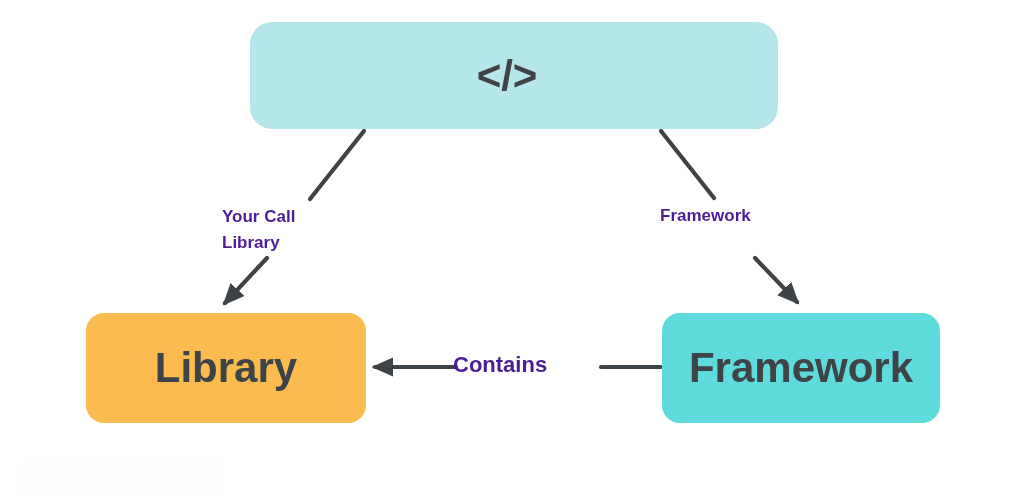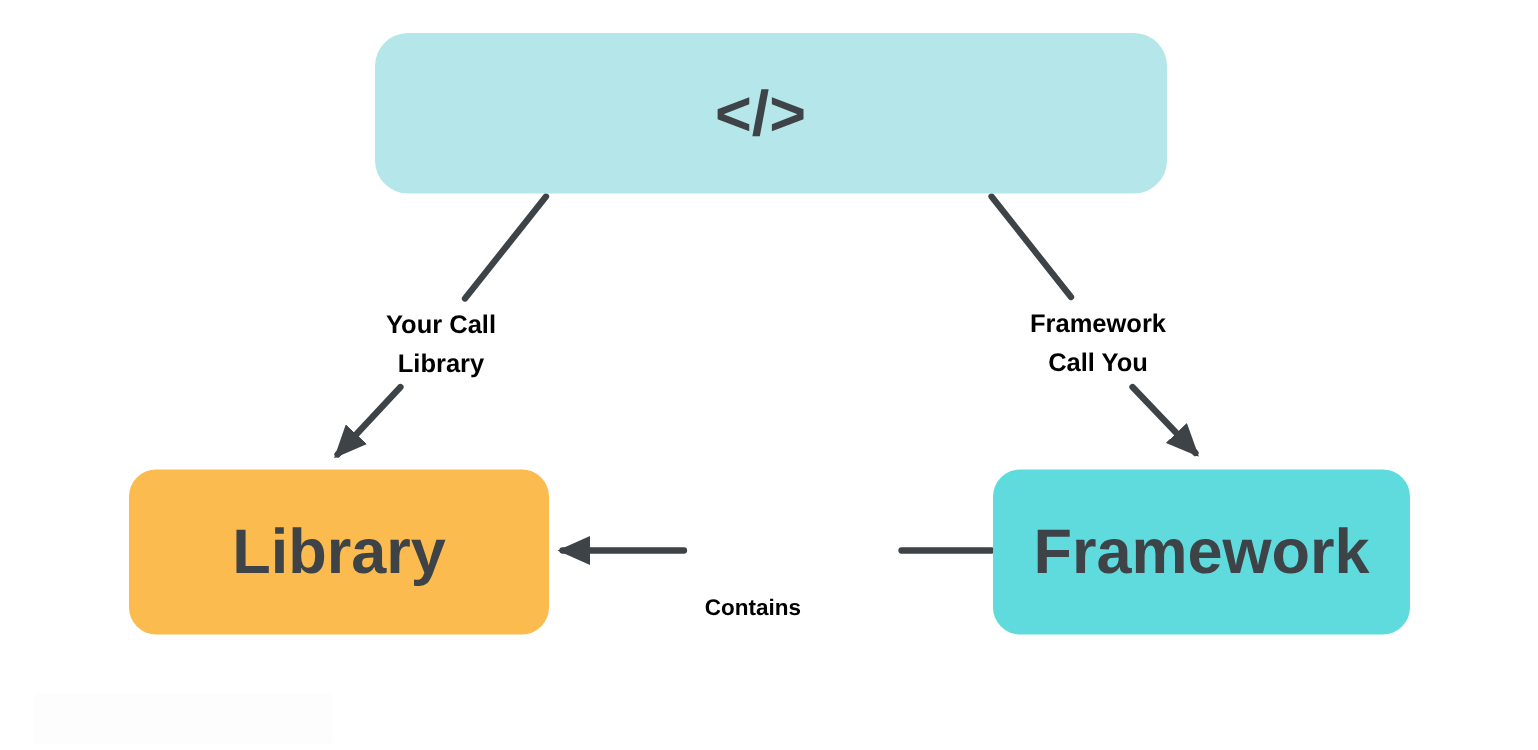--- a/index.html
+++ b/index.html
@@ -72,44 +72,42 @@
     height: 110px;
     background: #5fdbdd;
     border-radius: 18px;
     font-size: 42px;
     font-weight: bold;
     letter-spacing: 0px;
   }
   
   .edge-label {
     position: absolute;
-    color: #000000;
+    color: #4c1d95;
     font-size: 17px;
     font-weight: bold;
-    text-align: center;
     line-height: 26px;
     white-space: nowrap;
   }
   #label-your-call {
     left: 222px;
     top: 204px;
     width: 144px;
   }
   #label-framework-call {
     left: 660px;
     top: 203px;
     width: 144px;
   }
   #label-contains {
-    left: 430px;
+    left: 453px;
     top: 353px;
     width: 144px;
-    font-size: 15px;
+    font-size: 22px;
     line-height: 24px;
-    margin-top: 41px;
   }
   
   #watermark {
     position: absolute;
     left: 22px;
     top: 462px;
     width: 200px;
     height: 34px;
     background: #fdfdfd;
     border-radius: 3px;
@@ -152,21 +150,20 @@
     <span>Framework</span>
   </div>
 
   <div class="edge-label" id="label-your-call">
     <div>Your Call</div>
     <div>Library</div>
   </div>
 
   <div class="edge-label" id="label-framework-call">
     <div>Framework</div>
-    <div>Call You</div>
   </div>
 
   <div class="edge-label" id="label-contains">
     <div>Contains</div>
   </div>
 
   <div id="watermark"></div>
 
 </div>
 

